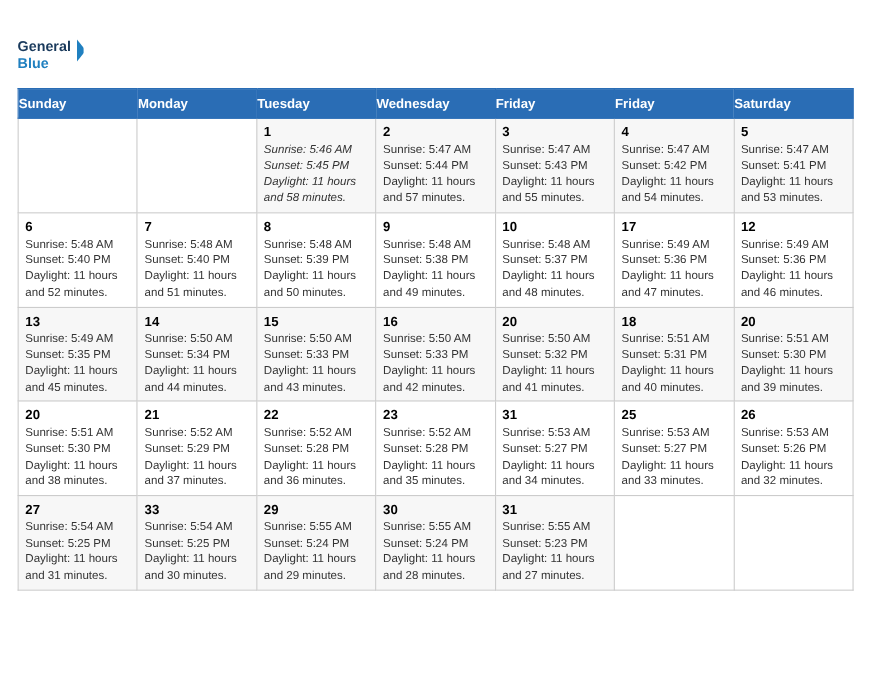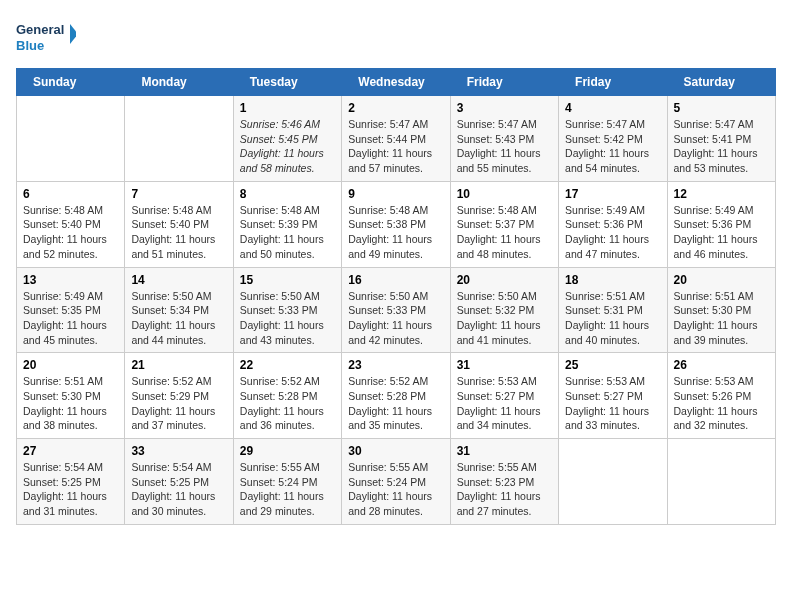--- a/index.html
+++ b/index.html
@@ -15,20 +15,21 @@
       justify-content: space-between;
       align-items: flex-start;
       margin-bottom: 8px;
     }
     .logo {
       display: flex;
       align-items: flex-start;
       font-size: 18px;
       font-weight: bold;
       color: #1a3a5c;
+      margin-top: 12px;
     }
     .title-block {
       text-align: right;
     }
     .title-block h1 {
       font-size: 32px;
       font-weight: bold;
       color: #222;
     }
     .title-block h2 {
@@ -38,21 +39,21 @@
     }
     table {
       width: 100%;
       border-collapse: collapse;
       font-size: 11px;
     }
     thead th {
       background-color: #2a6db5;
       color: #fff;
       text-align: left;
-      padding: 6px 16px;
+      padding: 6px 0;
       font-size: 12px;
       font-weight: bold;
       border: 1px solid #2a6db5;
     }
     tbody td {
       border: 1px solid #ccc;
       padding: 5px 6px;
       vertical-align: top;
       min-width: 100px;
       height: 80px;

